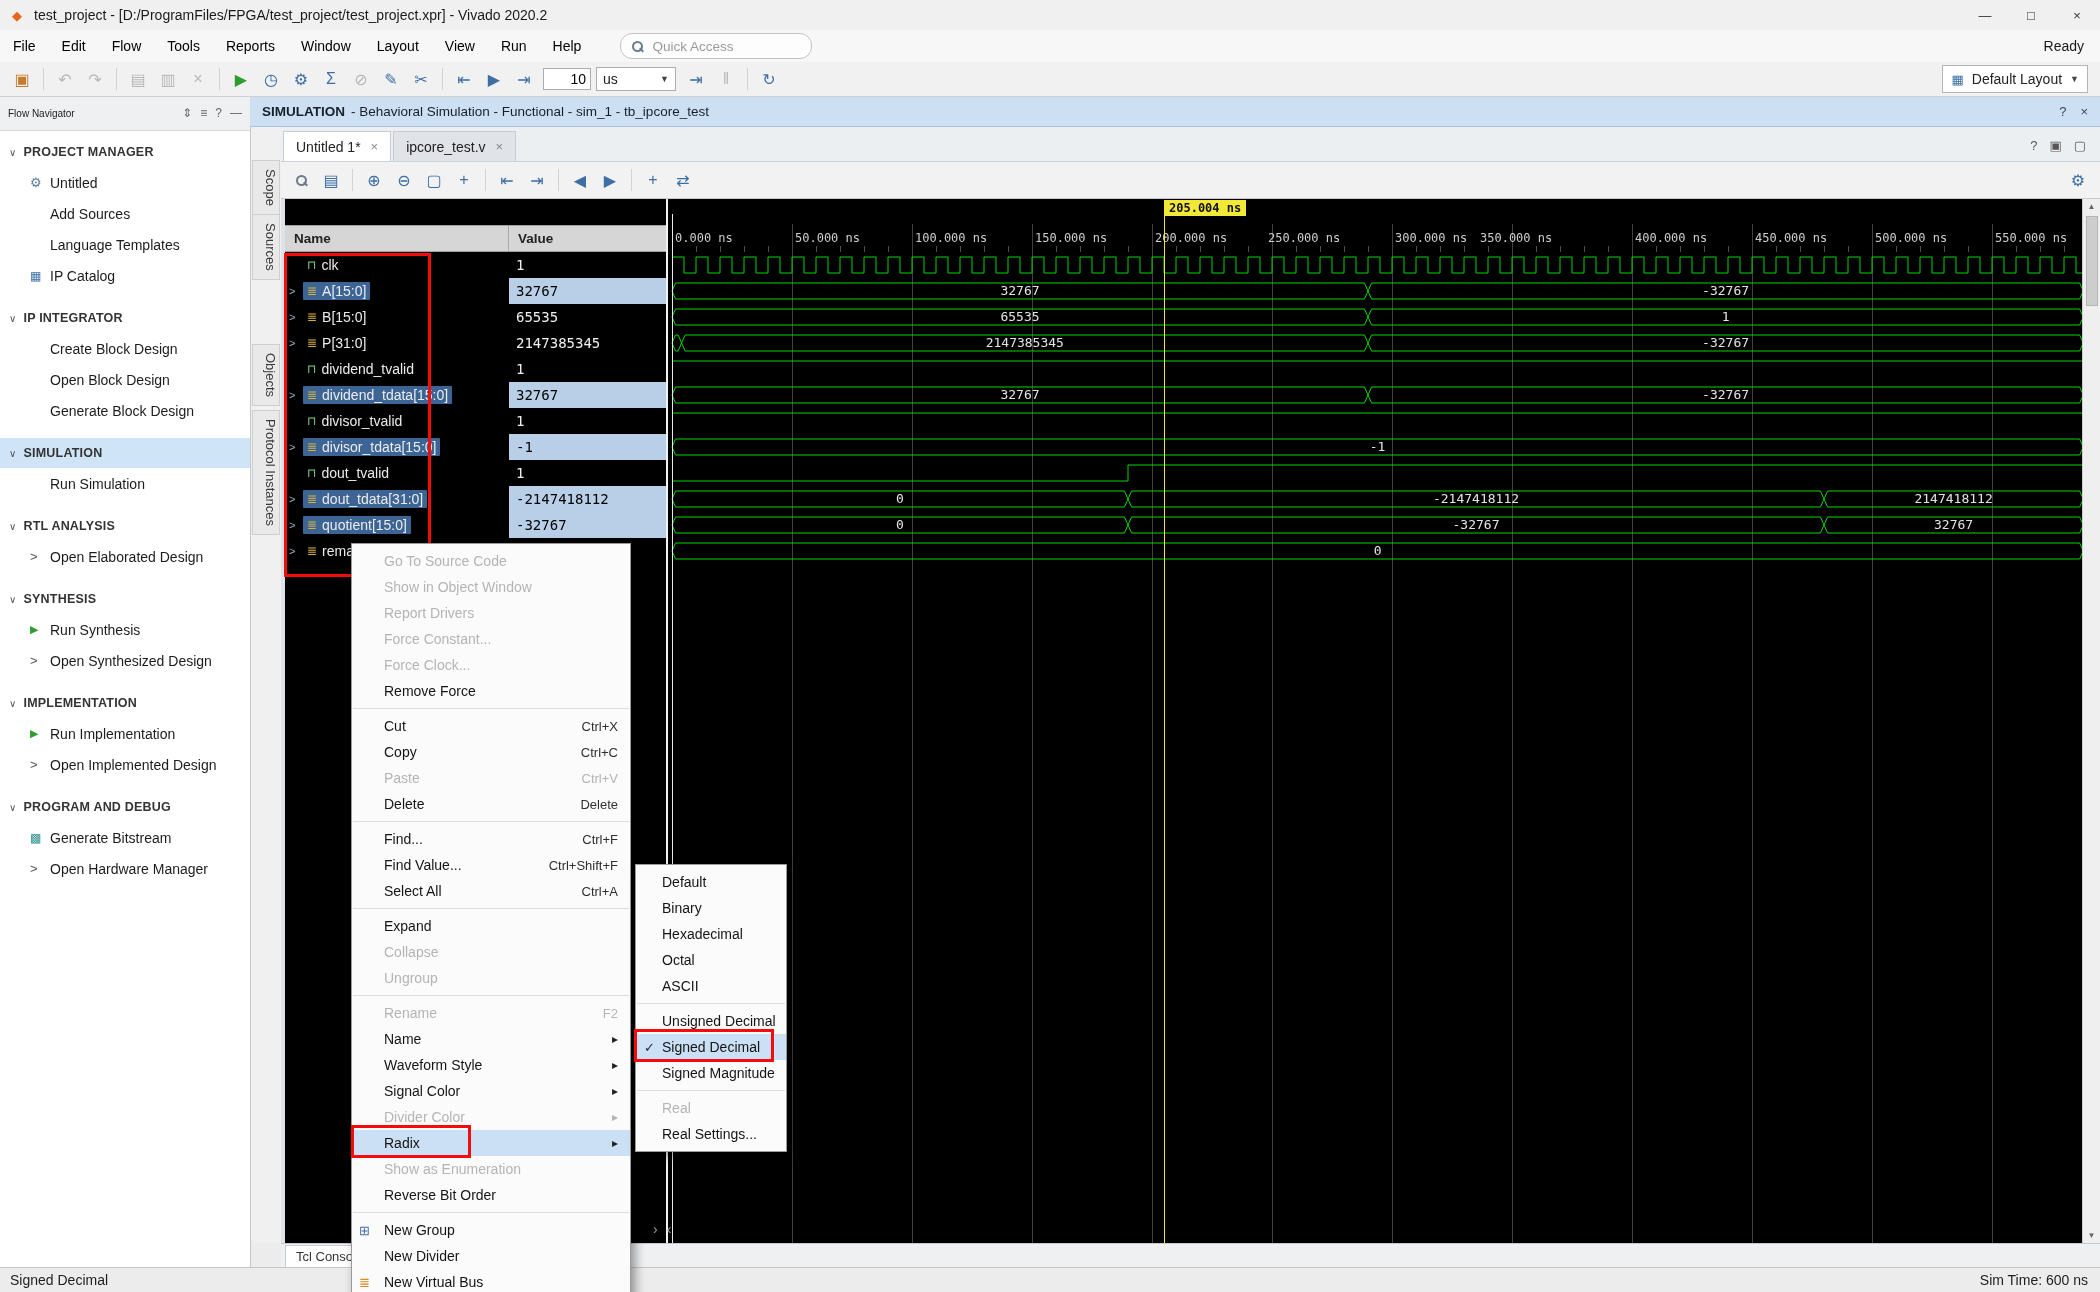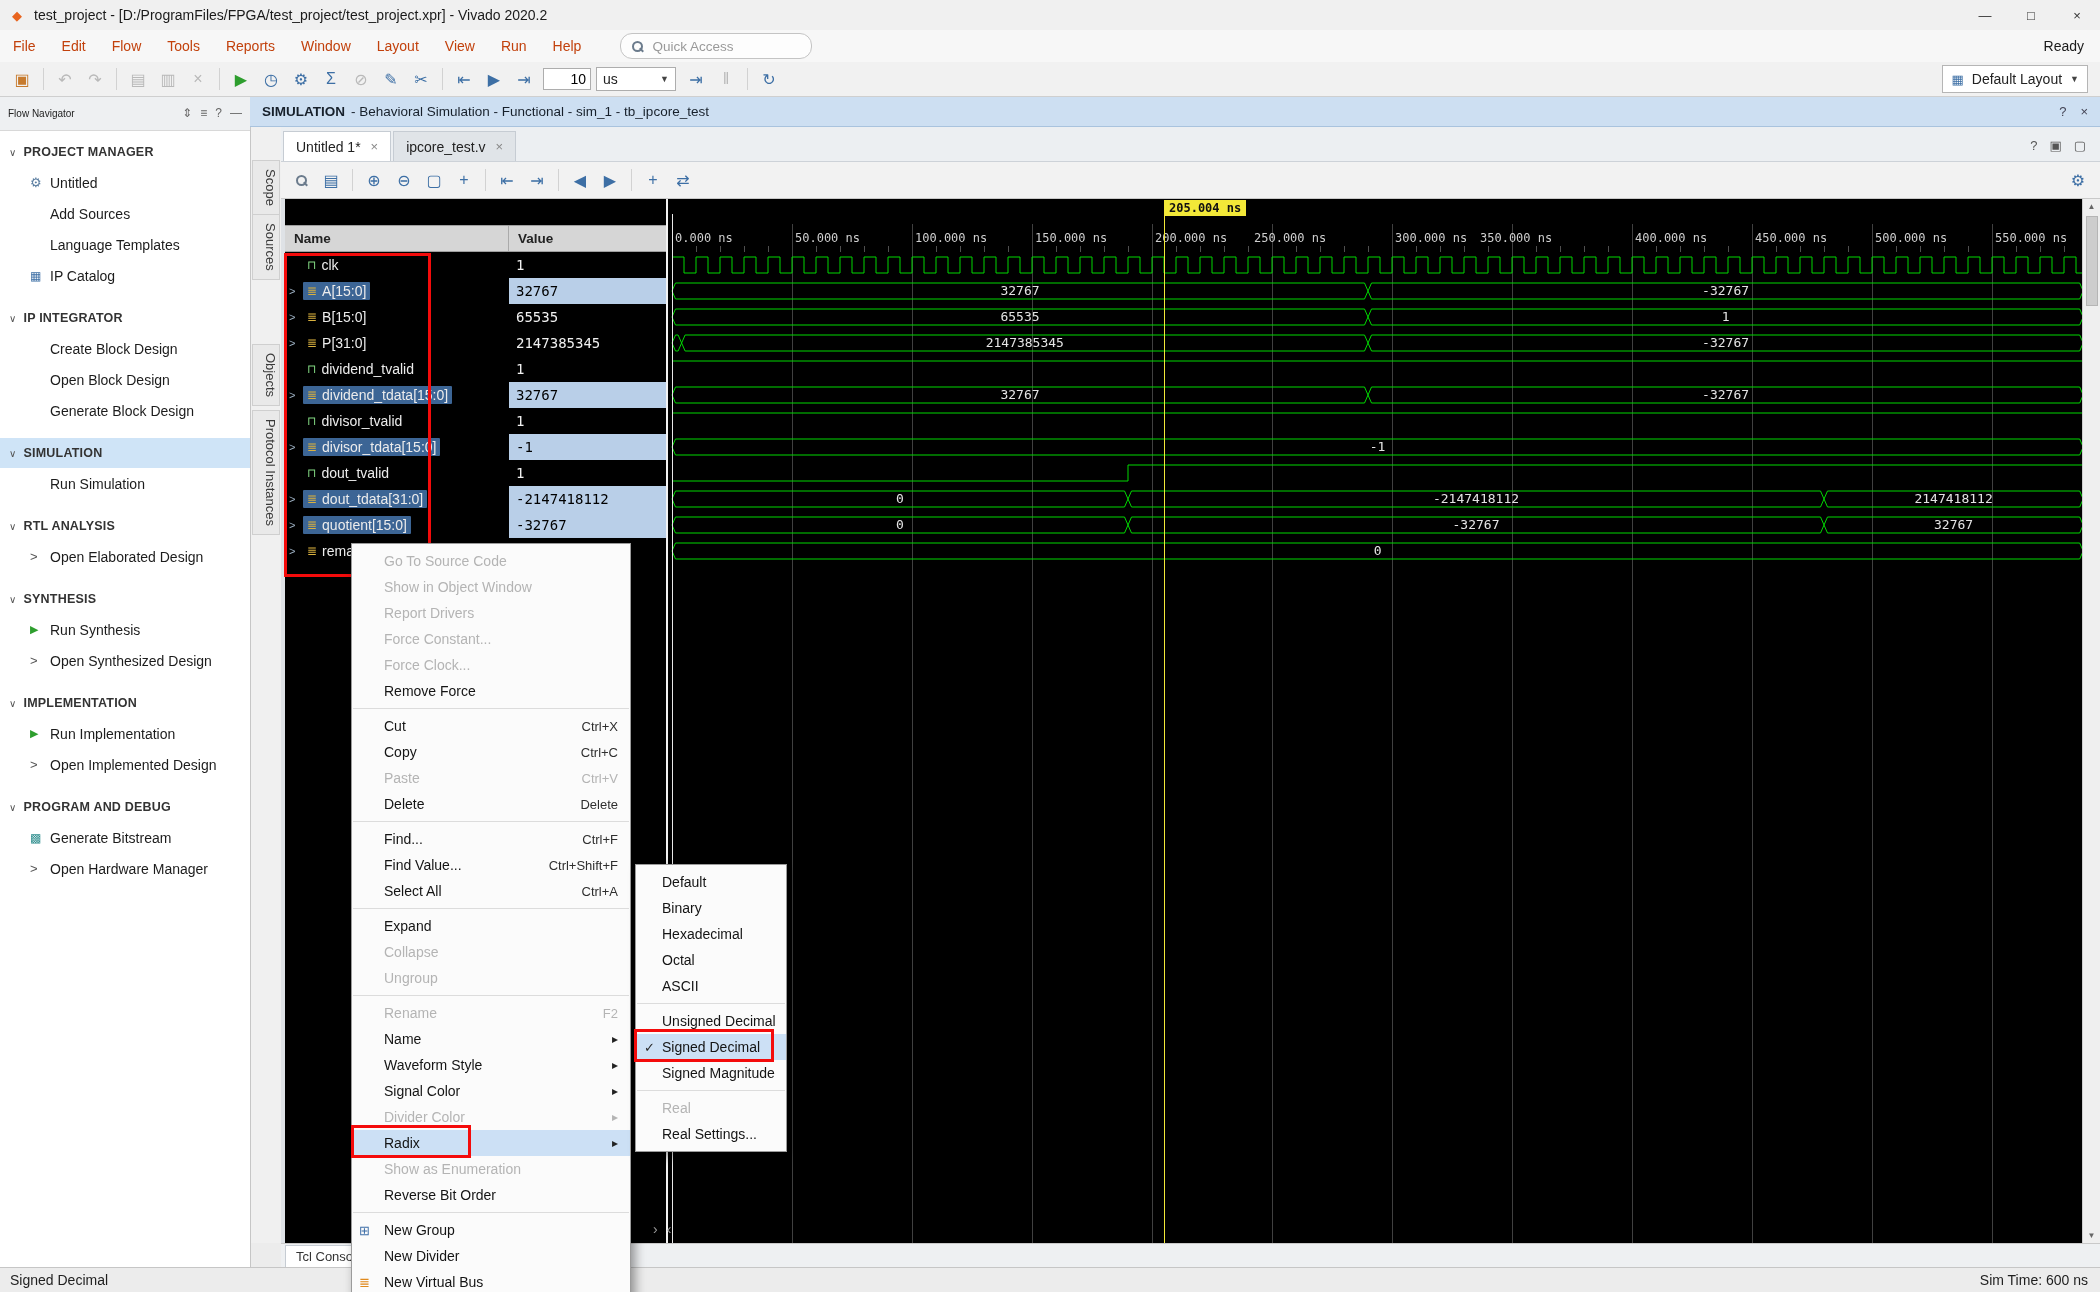--- a/index.html
+++ b/index.html
@@ -8,21 +8,21 @@
   
   .titlebar{position:absolute;left:0;top:0;right:0;height:30px;background:#f0f0f0;border-bottom:1px solid #dcdcdc;display:flex;align-items:center;z-index:2;}
   .logo{width:18px;height:18px;margin-left:8px;color:#e8641e;font-size:13px;display:flex;align-items:center;justify-content:center;}
   .title-text{margin-left:8px;font-size:14px;color:#1a1a1a;}
   .win-controls{margin-left:auto;display:flex;height:100%;}
   .win-btn{width:46px;height:100%;display:flex;align-items:center;justify-content:center;font-size:13px;color:#333;}
 
   
   .menubar{position:absolute;left:0;top:30px;right:0;height:32px;background:#f7f7f7;display:flex;align-items:center;z-index:2;}
   .menu-items{display:flex;align-items:center;height:100%;}
-  .menu-item{padding:0 13px;font-size:14px;color:#c2410c;display:flex;align-items:center;height:100%;}
+  .menu-item{padding:0 13px;font-size:14px;color:#000000;display:flex;align-items:center;height:100%;}
   .menu-item::first-letter{text-decoration:underline;}
   .quick-access{margin-left:26px;width:170px;height:24px;border:1px solid #c4c4c4;border-radius:12px;display:flex;align-items:center;padding:0 10px;gap:8px;background:#fdfdfd;}
   .qa-text{color:#9a9a9a;font-size:13.5px;}
   .ready{margin-left:auto;margin-right:16px;font-size:14px;color:#1a1a1a;}
   .icon-search{width:13px;height:13px;position:relative;display:inline-block;flex:0 0 13px;}
   .icon-search::before{content:"";position:absolute;left:1px;top:1px;width:7px;height:7px;border:2px solid #6b7b8c;border-radius:50%;}
   .icon-search::after{content:"";position:absolute;width:5px;height:2px;background:#6b7b8c;transform:rotate(45deg);right:0;bottom:2px;}
 
   
   .toolbar{position:absolute;left:0;top:62px;right:0;height:34px;background:#f1f1f1;border-bottom:1px solid #cfcfcf;display:flex;align-items:center;padding-left:8px;gap:2px;z-index:2;}
@@ -634,21 +634,21 @@
           <div class="minortick" style="left: 1348px;"></div>
           <div class="minortick" style="left: 1372px;"></div>
           <div class="minortick" style="left: 1396px;"></div>
         </div>
       <div class="tl-labels">
           <span class="tl-label" style="left: 7px;">0.000 ns</span>
           <span class="tl-label" style="left: 127px;">50.000 ns</span>
           <span class="tl-label" style="left: 247px;">100.000 ns</span>
           <span class="tl-label" style="left: 367px;">150.000 ns</span>
           <span class="tl-label" style="left: 487px;">200.000 ns</span>
-          <span class="tl-label" style="left: 586px;">250.000 ns</span>
+          <span class="tl-label" style="left: 600px;">250.000 ns</span>
           <span class="tl-label" style="left: 727px;">300.000 ns</span>
           <span class="tl-label" style="left: 812px;">350.000 ns</span>
           <span class="tl-label" style="left: 967px;">400.000 ns</span>
           <span class="tl-label" style="left: 1087px;">450.000 ns</span>
           <span class="tl-label" style="left: 1207px;">500.000 ns</span>
           <span class="tl-label" style="left: 1327px;">550.000 ns</span>
         </div>
       <div class="wave-rows">
           <svg width="1414" height="26">
             <path d="M4 5 H16 V21 H28 V5 H40 V21 H52 V5 H64 V21 H76 V5 H88 V21 H100 V5 H112 V21 H124 V5 H136 V21 H148 V5 H160 V21 H172 V5 H184 V21 H196 V5 H208 V21 H220 V5 H232 V21 H244 V5 H256 V21 H268 V5 H280 V21 H292 V5 H304 V21 H316 V5 H328 V21 H340 V5 H352 V21 H364 V5 H376 V21 H388 V5 H400 V21 H412 V5 H424 V21 H436 V5 H448 V21 H460 V5 H472 V21 H484 V5 H496 V21 H508 V5 H520 V21 H532 V5 H544 V21 H556 V5 H568 V21 H580 V5 H592 V21 H604 V5 H616 V21 H628 V5 H640 V21 H652 V5 H664 V21 H676 V5 H688 V21 H700 V5 H712 V21 H724 V5 H736 V21 H748 V5 H760 V21 H772 V5 H784 V21 H796 V5 H808 V21 H820 V5 H832 V21 H844 V5 H856 V21 H868 V5 H880 V21 H892 V5 H904 V21 H916 V5 H928 V21 H940 V5 H952 V21 H964 V5 H976 V21 H988 V5 H1000 V21 H1012 V5 H1024 V21 H1036 V5 H1048 V21 H1060 V5 H1072 V21 H1084 V5 H1096 V21 H1108 V5 H1120 V21 H1132 V5 H1144 V21 H1156 V5 H1168 V21 H1180 V5 H1192 V21 H1204 V5 H1216 V21 H1228 V5 H1240 V21 H1252 V5 H1264 V21 H1276 V5 H1288 V21 H1300 V5 H1312 V21 H1324 V5 H1336 V21 H1348 V5 H1360 V21 H1372 V5 H1384 V21 H1396 V5 H1408 V21 H1420 V5" fill="none" stroke="#00d800" stroke-width="1"></path>

